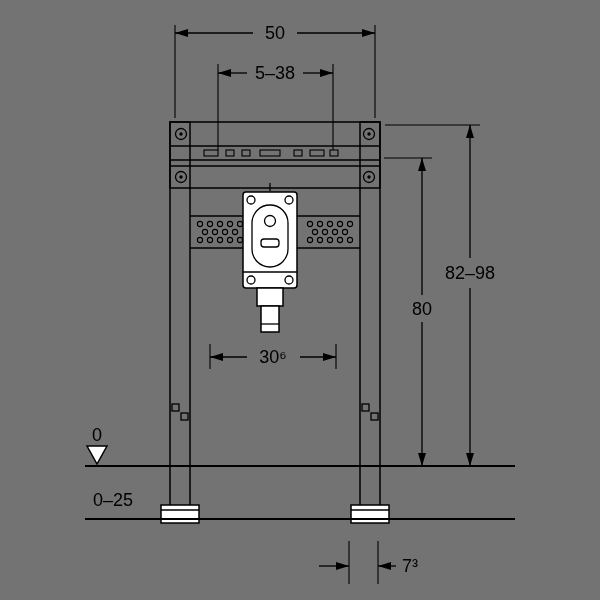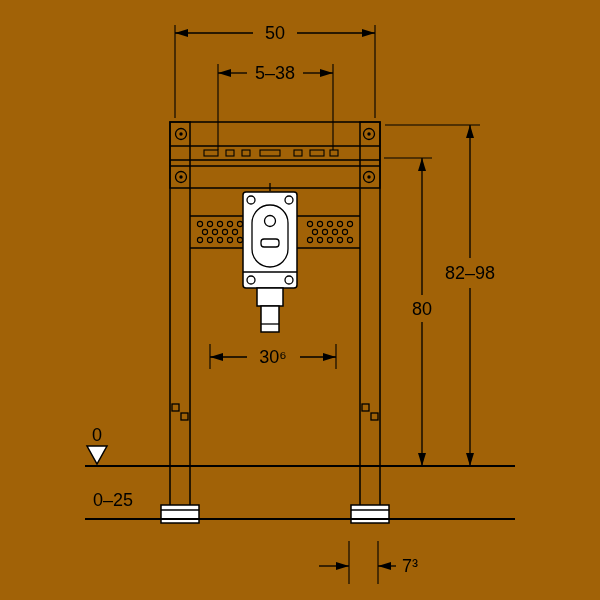--- a/index.html
+++ b/index.html
@@ -1,16 +1,16 @@
 <!DOCTYPE html>
 <html><head>
 <meta charset="utf-8">
 <style>
   html,body{margin:0;padding:0;background:#ffffff;}
-  .canvas{width:600px;height:600px;background:#a16207;position:relative;overflow:hidden;}
+  .canvas{width:600px;height:600px;background:#737373;position:relative;overflow:hidden;}
   svg{display:block;}
   .st2{stroke:#000;stroke-width:2;fill:none;stroke-linecap:butt;}
   .st15{stroke:#000;stroke-width:1.5;fill:none;}
   .st13{stroke:#000;stroke-width:1.3;fill:none;}
   .stw{stroke:#000;stroke-width:1.5;fill:#ffffff;}
   .ext{stroke:#000;stroke-width:1.1;fill:none;}
   .dimline{stroke:#000;stroke-width:1.3;fill:none;}
   .arr{fill:#000;stroke:none;}
   .hole{fill:none;stroke:#000;stroke-width:1.1;}
   .slot{fill:none;stroke:#000;stroke-width:1.1;}

